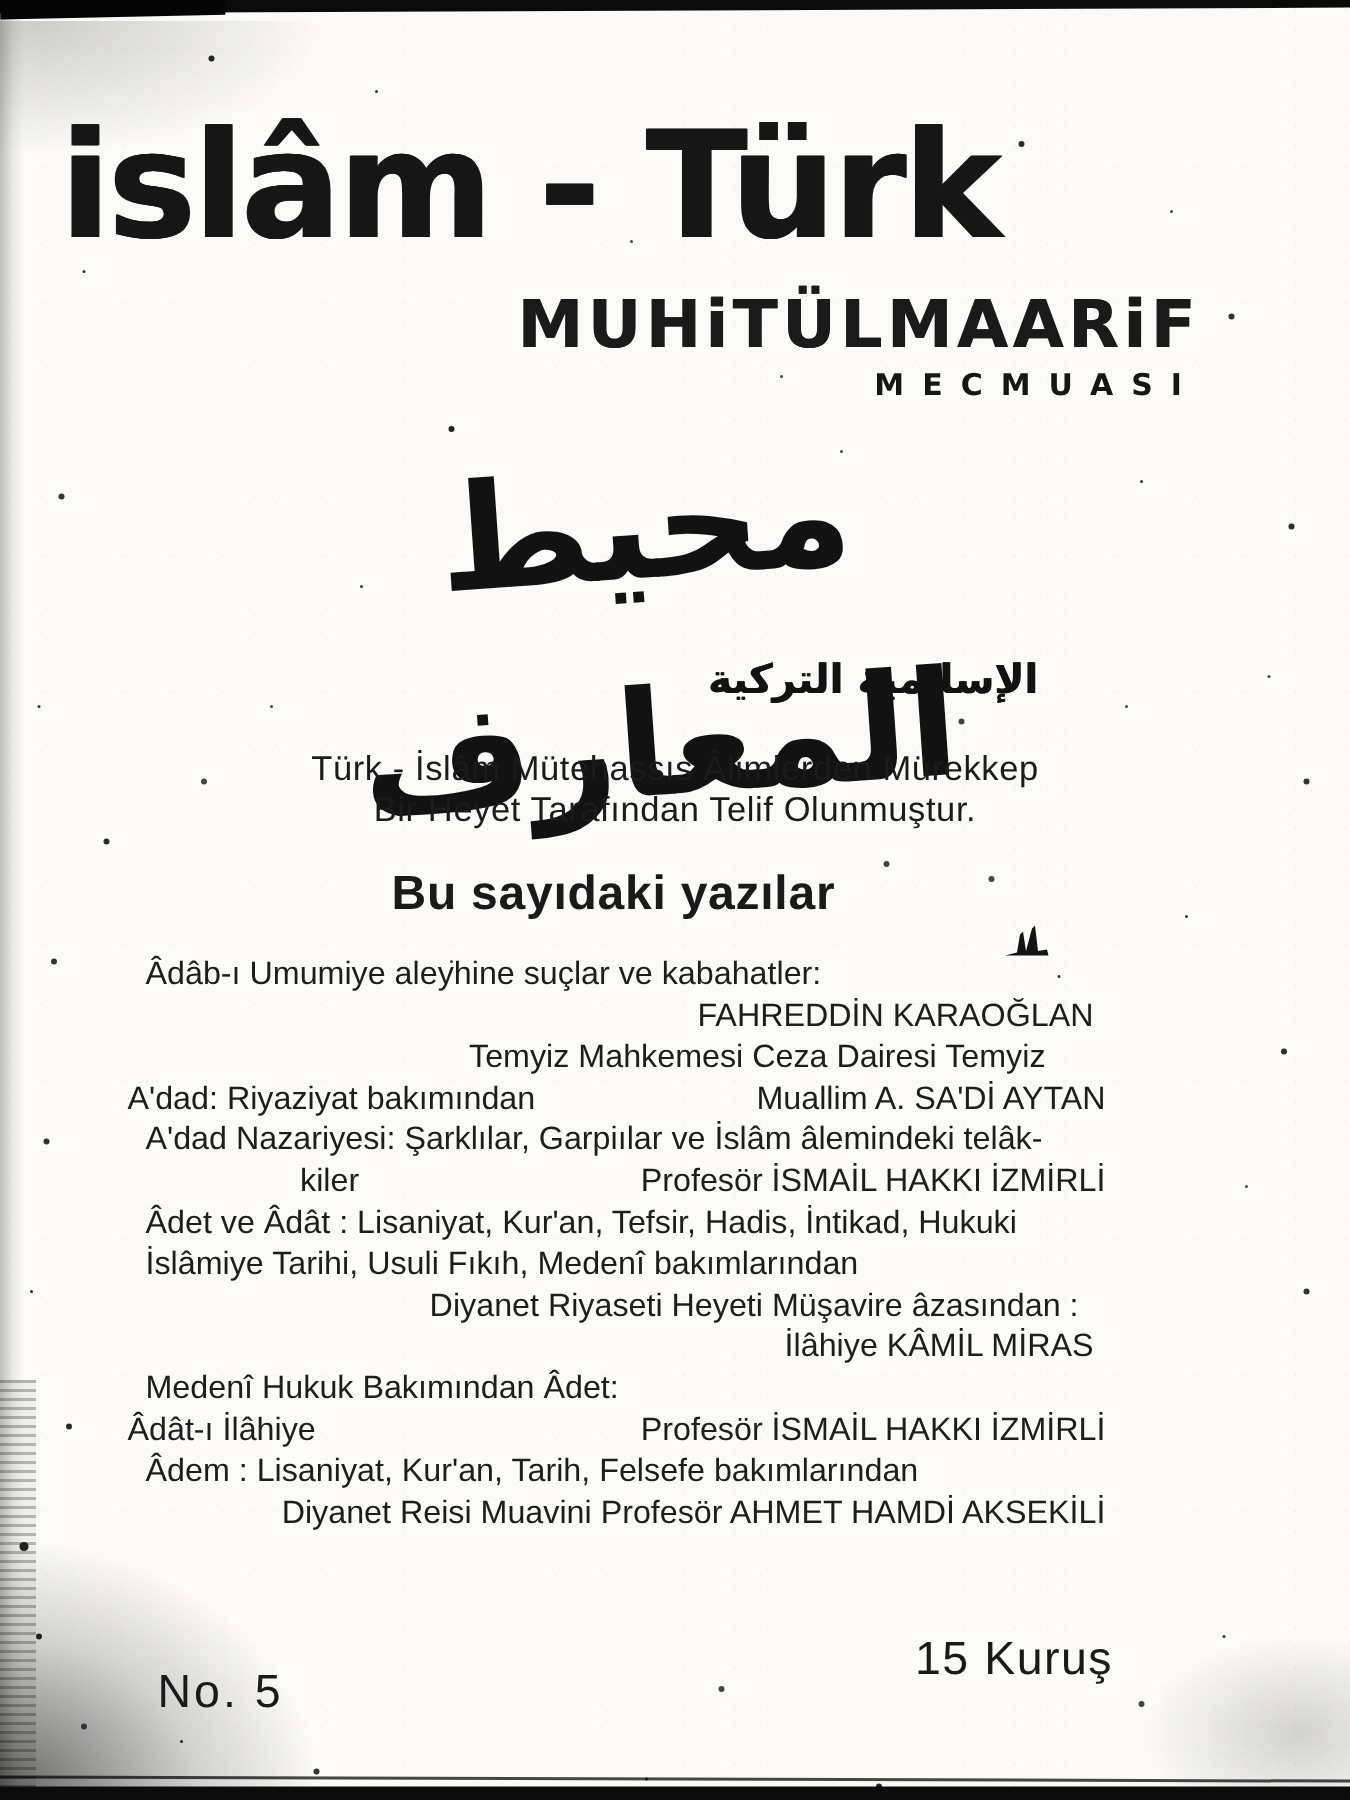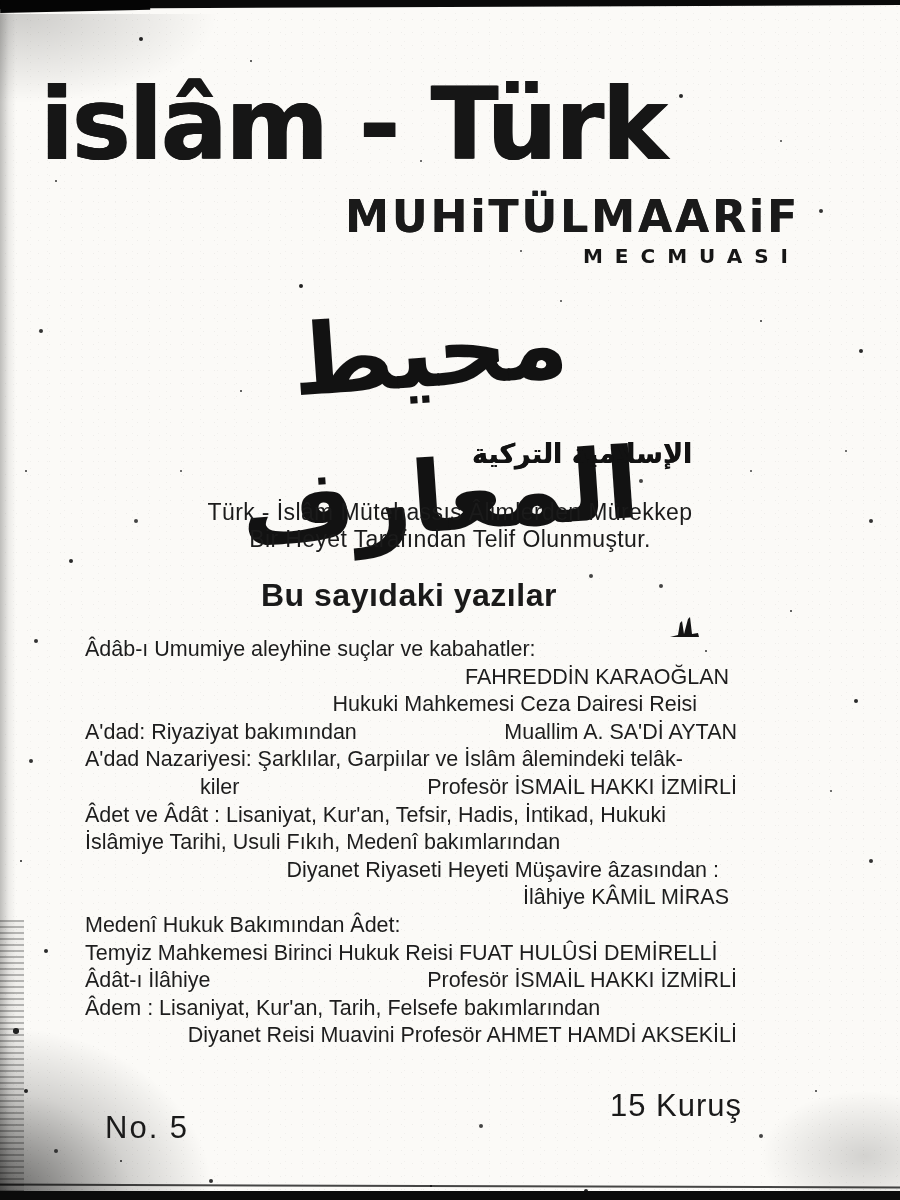--- a/index.html
+++ b/index.html
@@ -72,21 +72,21 @@
   
   .byline{left:140px;top:499px;width:620px;text-align:center;
     font-size:23px;line-height:27px;letter-spacing:0.4px;color:#1b1b1b;}
 
   
   .contents-heading{left:261px;top:577px;
     font-size:32px;font-weight:bold;letter-spacing:0.5px;color:#1a1a1a;}
   .ink-blot{left:668px;top:615px;width:34px;height:24px;}
   .contents{left:85px;top:636px;width:652px;font-size:21.5px;color:#1d1d1d;}
   .row{height:27.6px;line-height:27.6px;white-space:nowrap;}
-  .row.l{text-align:left;}
+  .row.l{text-align:left;margin-left:12px;}
   .row.r{text-align:right;}
   .row.sb{display:flex;justify-content:space-between;}
   .pr8{padding-right:8px;}
   .pr18{padding-right:18px;}
   .pr40{padding-right:40px;}
   .indent115{padding-left:115px;}
 
   
   .footer-issue{left:105px;top:1086px;font-size:31px;letter-spacing:2px;color:#1a1a1a;margin-top:24px;}
   .footer-price{left:610px;top:1088px;font-size:31px;letter-spacing:1px;color:#1a1a1a;}
@@ -120,36 +120,35 @@
   </div>
 
   <div class="abs contents-heading">Bu sayıdaki yazılar</div>
   <svg class="abs ink-blot" viewBox="0 0 34 24">
     <path d="M2 22 L10 20 L12 8 L14 6 L16 19 L20 4 L22 2 L24 19 L30 18 L31 22 Z" fill="#141414"></path>
   </svg>
 
   <div class="abs contents">
     <div class="row l">Âdâb-ı Umumiye aleyhine suçlar ve kabahatler:</div>
     <div class="row r pr8">FAHREDDİN KARAOĞLAN</div>
-    <div class="row r pr40">Hukuki Mahkemesi Ceza Dairesi Reisi</div>
+    <div class="row r pr40">Temyiz Mahkemesi Ceza Dairesi Temyiz</div>
     <div class="row sb">
       <span>A'dad: Riyaziyat bakımından</span>
       <span>Muallim A. SA'Dİ AYTAN</span>
     </div>
     <div class="row l">A'dad Nazariyesi: Şarklılar, Garpiılar ve İslâm âlemindeki telâk-</div>
     <div class="row sb indent115">
       <span>kiler</span>
       <span>Profesör İSMAİL HAKKI İZMİRLİ</span>
     </div>
     <div class="row l">Âdet ve Âdât : Lisaniyat, Kur'an, Tefsir, Hadis, İntikad, Hukuki</div>
     <div class="row l">İslâmiye Tarihi, Usuli Fıkıh, Medenî bakımlarından</div>
     <div class="row r pr18">Diyanet Riyaseti Heyeti Müşavire âzasından :</div>
     <div class="row r pr8">İlâhiye KÂMİL MİRAS</div>
     <div class="row l">Medenî Hukuk Bakımından Âdet:</div>
-    <div class="row l">Temyiz Mahkemesi Birinci Hukuk Reisi FUAT HULÛSİ DEMİRELLİ</div>
     <div class="row sb">
       <span>Âdât-ı İlâhiye</span>
       <span>Profesör İSMAİL HAKKI İZMİRLİ</span>
     </div>
     <div class="row l">Âdem : Lisaniyat, Kur'an, Tarih, Felsefe bakımlarından</div>
     <div class="row r">Diyanet Reisi Muavini Profesör AHMET HAMDİ AKSEKİLİ</div>
   </div>
 
   <div class="abs footer-issue">No. 5</div>
   <div class="abs footer-price">15 Kuruş</div>

